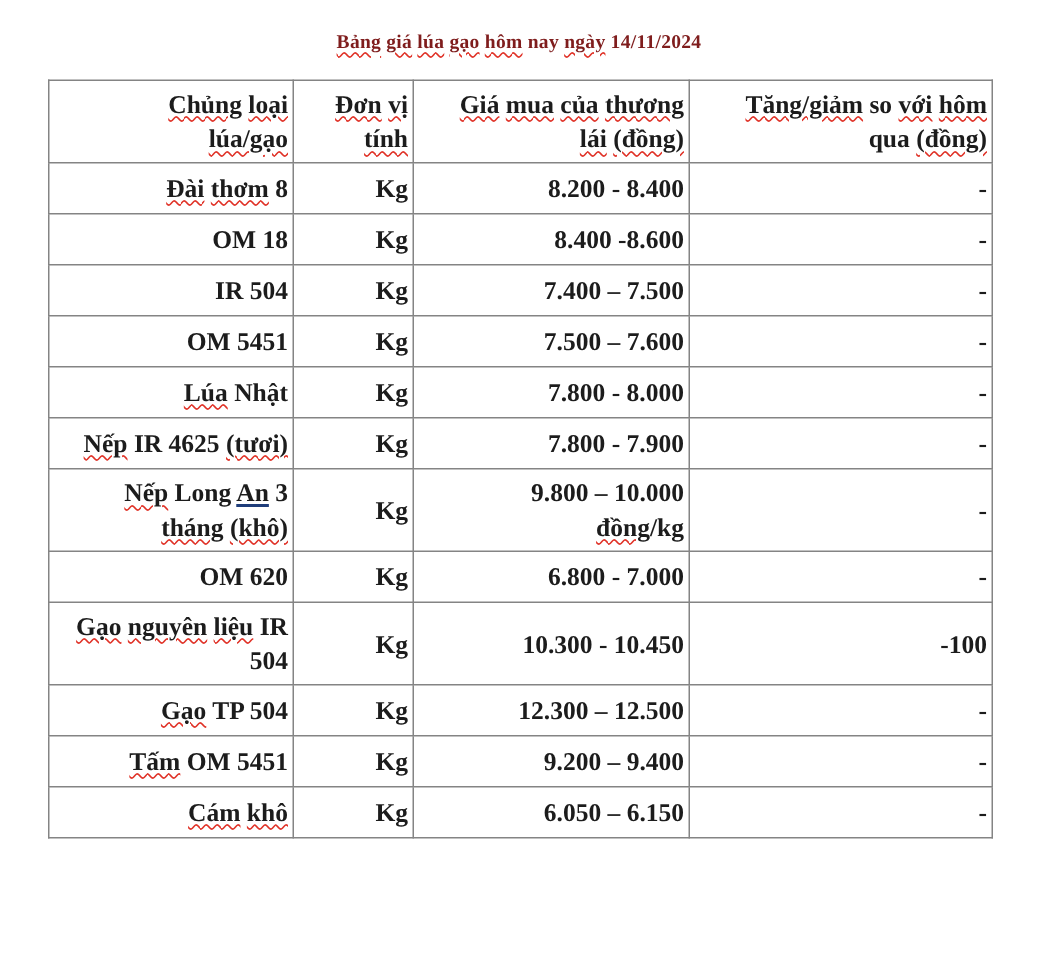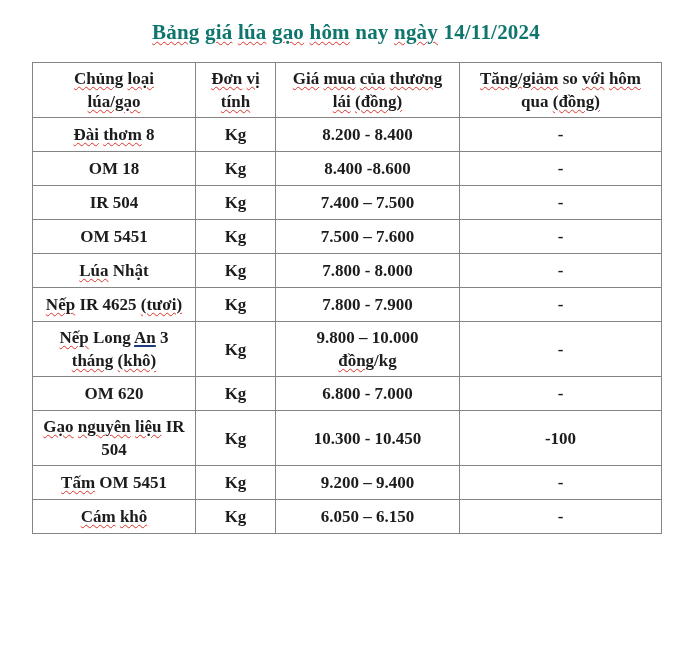--- a/index.html
+++ b/index.html
@@ -2,34 +2,34 @@
 <html><head>
 <meta charset="utf-8">
 <style>
   html,body{margin:0;padding:0;}
   body{
     width:692px;height:650px;background:#ffffff;
     font-family:"Liberation Serif","DejaVu Serif",serif;
     color:#1c1c1c;
   }
   .title{
-    font-size:21px;font-weight:bold;text-align:center;
-    margin:20px 0 3px 0;color:#0f766e;letter-spacing:.2px;
+    font-size:13px;font-weight:bold;text-align:center;
+    margin:20px 0 3px 0;color:#7f1d1d;letter-spacing:.2px;
   }
   table.price-table{
     border-collapse:collapse;table-layout:fixed;
     width:629px;margin:17px 0 0 32px;
   }
   col.c-name{width:163px;}
   col.c-unit{width:80px;}
   col.c-price{width:184px;}
   col.c-change{width:202px;}
   th,td{
     border:1px solid #848484;
-    text-align:center;vertical-align:middle;
+    text-align:right;vertical-align:middle;
     font-size:17px;line-height:23px;
     padding:4px 3px;color:#1c1c1c;
   }
   th{font-weight:bold;height:46px;}
   td{height:25px;font-weight:bold;}
   .wavy{
     text-decoration-line:underline;
     text-decoration-style:wavy;
     text-decoration-color:#e03227;
     text-decoration-thickness:1px;
@@ -165,20 +165,30 @@
             <div><span class="">504</span></div>
           </td>
           <td>Kg</td>
           <td>
             <div><span class="">10.300 - 10.450</span></div>
           </td>
           <td>-100</td>
         </tr>
         <tr>
           <td>
+            <div><span class="wavy">Gạo</span><span class=""> TP 504</span></div>
+          </td>
+          <td>Kg</td>
+          <td>
+            <div><span class="">12.300 – 12.500</span></div>
+          </td>
+          <td>-</td>
+        </tr>
+        <tr>
+          <td>
             <div><span class="wavy">Tấm</span><span class=""> OM 5451</span></div>
           </td>
           <td>Kg</td>
           <td>
             <div><span class="">9.200 – 9.400</span></div>
           </td>
           <td>-</td>
         </tr>
         <tr>
           <td>

